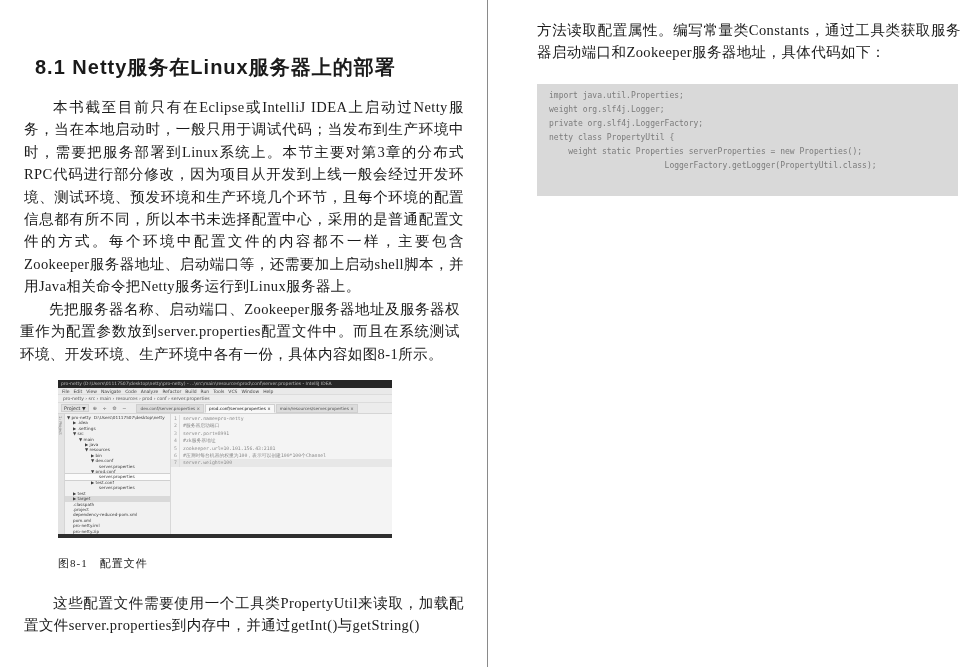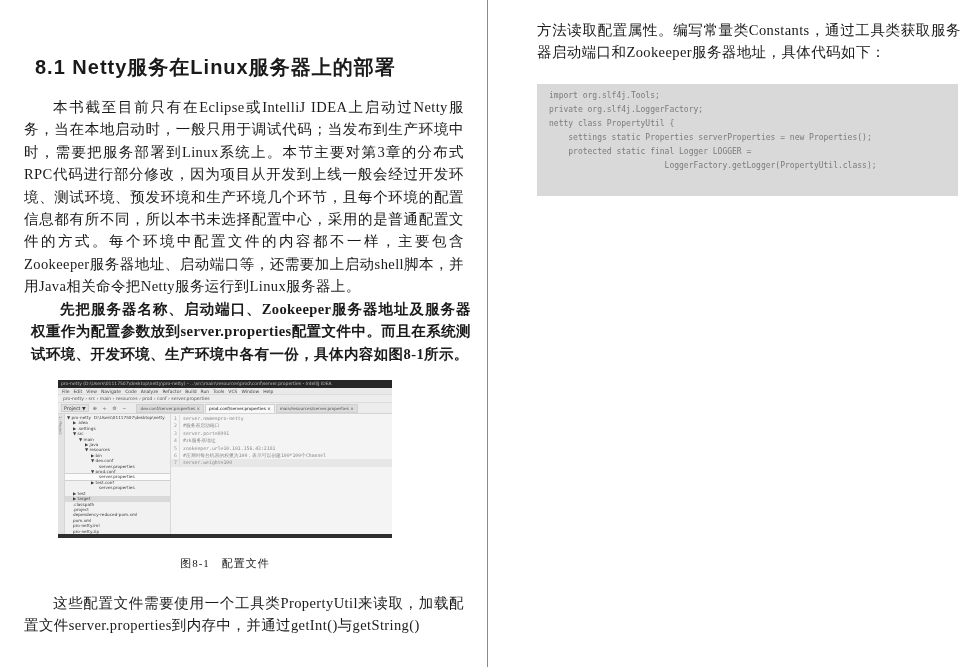--- a/index.html
+++ b/index.html
@@ -10,25 +10,25 @@
   .divider { position: absolute; left: 487px; top: 0; width: 1px; height: 667px; background: #8a8a8a; }
 
   .heading { position: absolute; left: 35px; top: 54px; width: 440px;
              font-family: "Liberation Sans", "DejaVu Sans", sans-serif;
              font-weight: 700; font-size: 20px; letter-spacing: 1px; }
 
   .body-p { font-size: 14.5px; line-height: 22.4px; text-align: justify; letter-spacing: 0.4px; }
   .indent { text-indent: 2em; }
 
   .p1 { position: absolute; left: 24px; top: 96px;  width: 440px; }
-  .p2 { position: absolute; left: 31px; top: 298px; width: 440px; font-weight: bold; }
+  .p2 { position: absolute; left: 20px; top: 298px; width: 440px; }
   .p3 { position: absolute; left: 24px; top: 592px; width: 440px; }
 
   .caption { position: absolute; left: 58px; top: 556px; width: 334px;
-             font-size: 11px; text-align: center; letter-spacing: 1px; }
+             font-size: 11px; text-align: left; letter-spacing: 1px; }
 
   .rp1 { position: absolute; left: 537px; top: 19px; width: 424px; }
 
   .codeblock { position: absolute; left: 537px; top: 84px; width: 421px; height: 112px;
                background: #d9d9d9; padding: 5px 12px; overflow: hidden; }
   .code-line { font-family: "DejaVu Sans Mono", "Liberation Mono", monospace;
                font-size: 8px; line-height: 14px; color: #7b7b7b; white-space: pre; }
 
   
   .ide { position: absolute; left: 58px; top: 380px; width: 334px; height: 158px;
@@ -186,21 +186,21 @@
   </div>
 
   <div class="caption">图8-1　配置文件</div>
 
   <p class="body-p rp1">方法读取配置属性。编写常量类Constants，通过工具类获取服务器启动端口和Zookeeper服务器地址，具体代码如下：</p>
 
   <p class="body-p indent p3">这些配置文件需要使用一个工具类PropertyUtil来读取，加载配置文件server.properties到内存中，并通过getInt()与getString()</p>
 
   <div class="codeblock">
 
-      <div class="code-line">import org.slf4j.Tools;</div>
+      <div class="code-line">import java.util.Properties;</div>
+      <div class="code-line">weight org.slf4j.Logger;</div>
       <div class="code-line">private org.slf4j.LoggerFactory;</div>
       <div class="code-line">netty class PropertyUtil {</div>
-      <div class="code-line">    settings static Properties serverProperties = new Properties();</div>
-      <div class="code-line">    protected static final Logger LOGGER =</div>
+      <div class="code-line">    weight static Properties serverProperties = new Properties();</div>
       <div class="code-line">                        LoggerFactory.getLogger(PropertyUtil.class);</div>
     </div>
 
 </div>
 
 </body></html>

